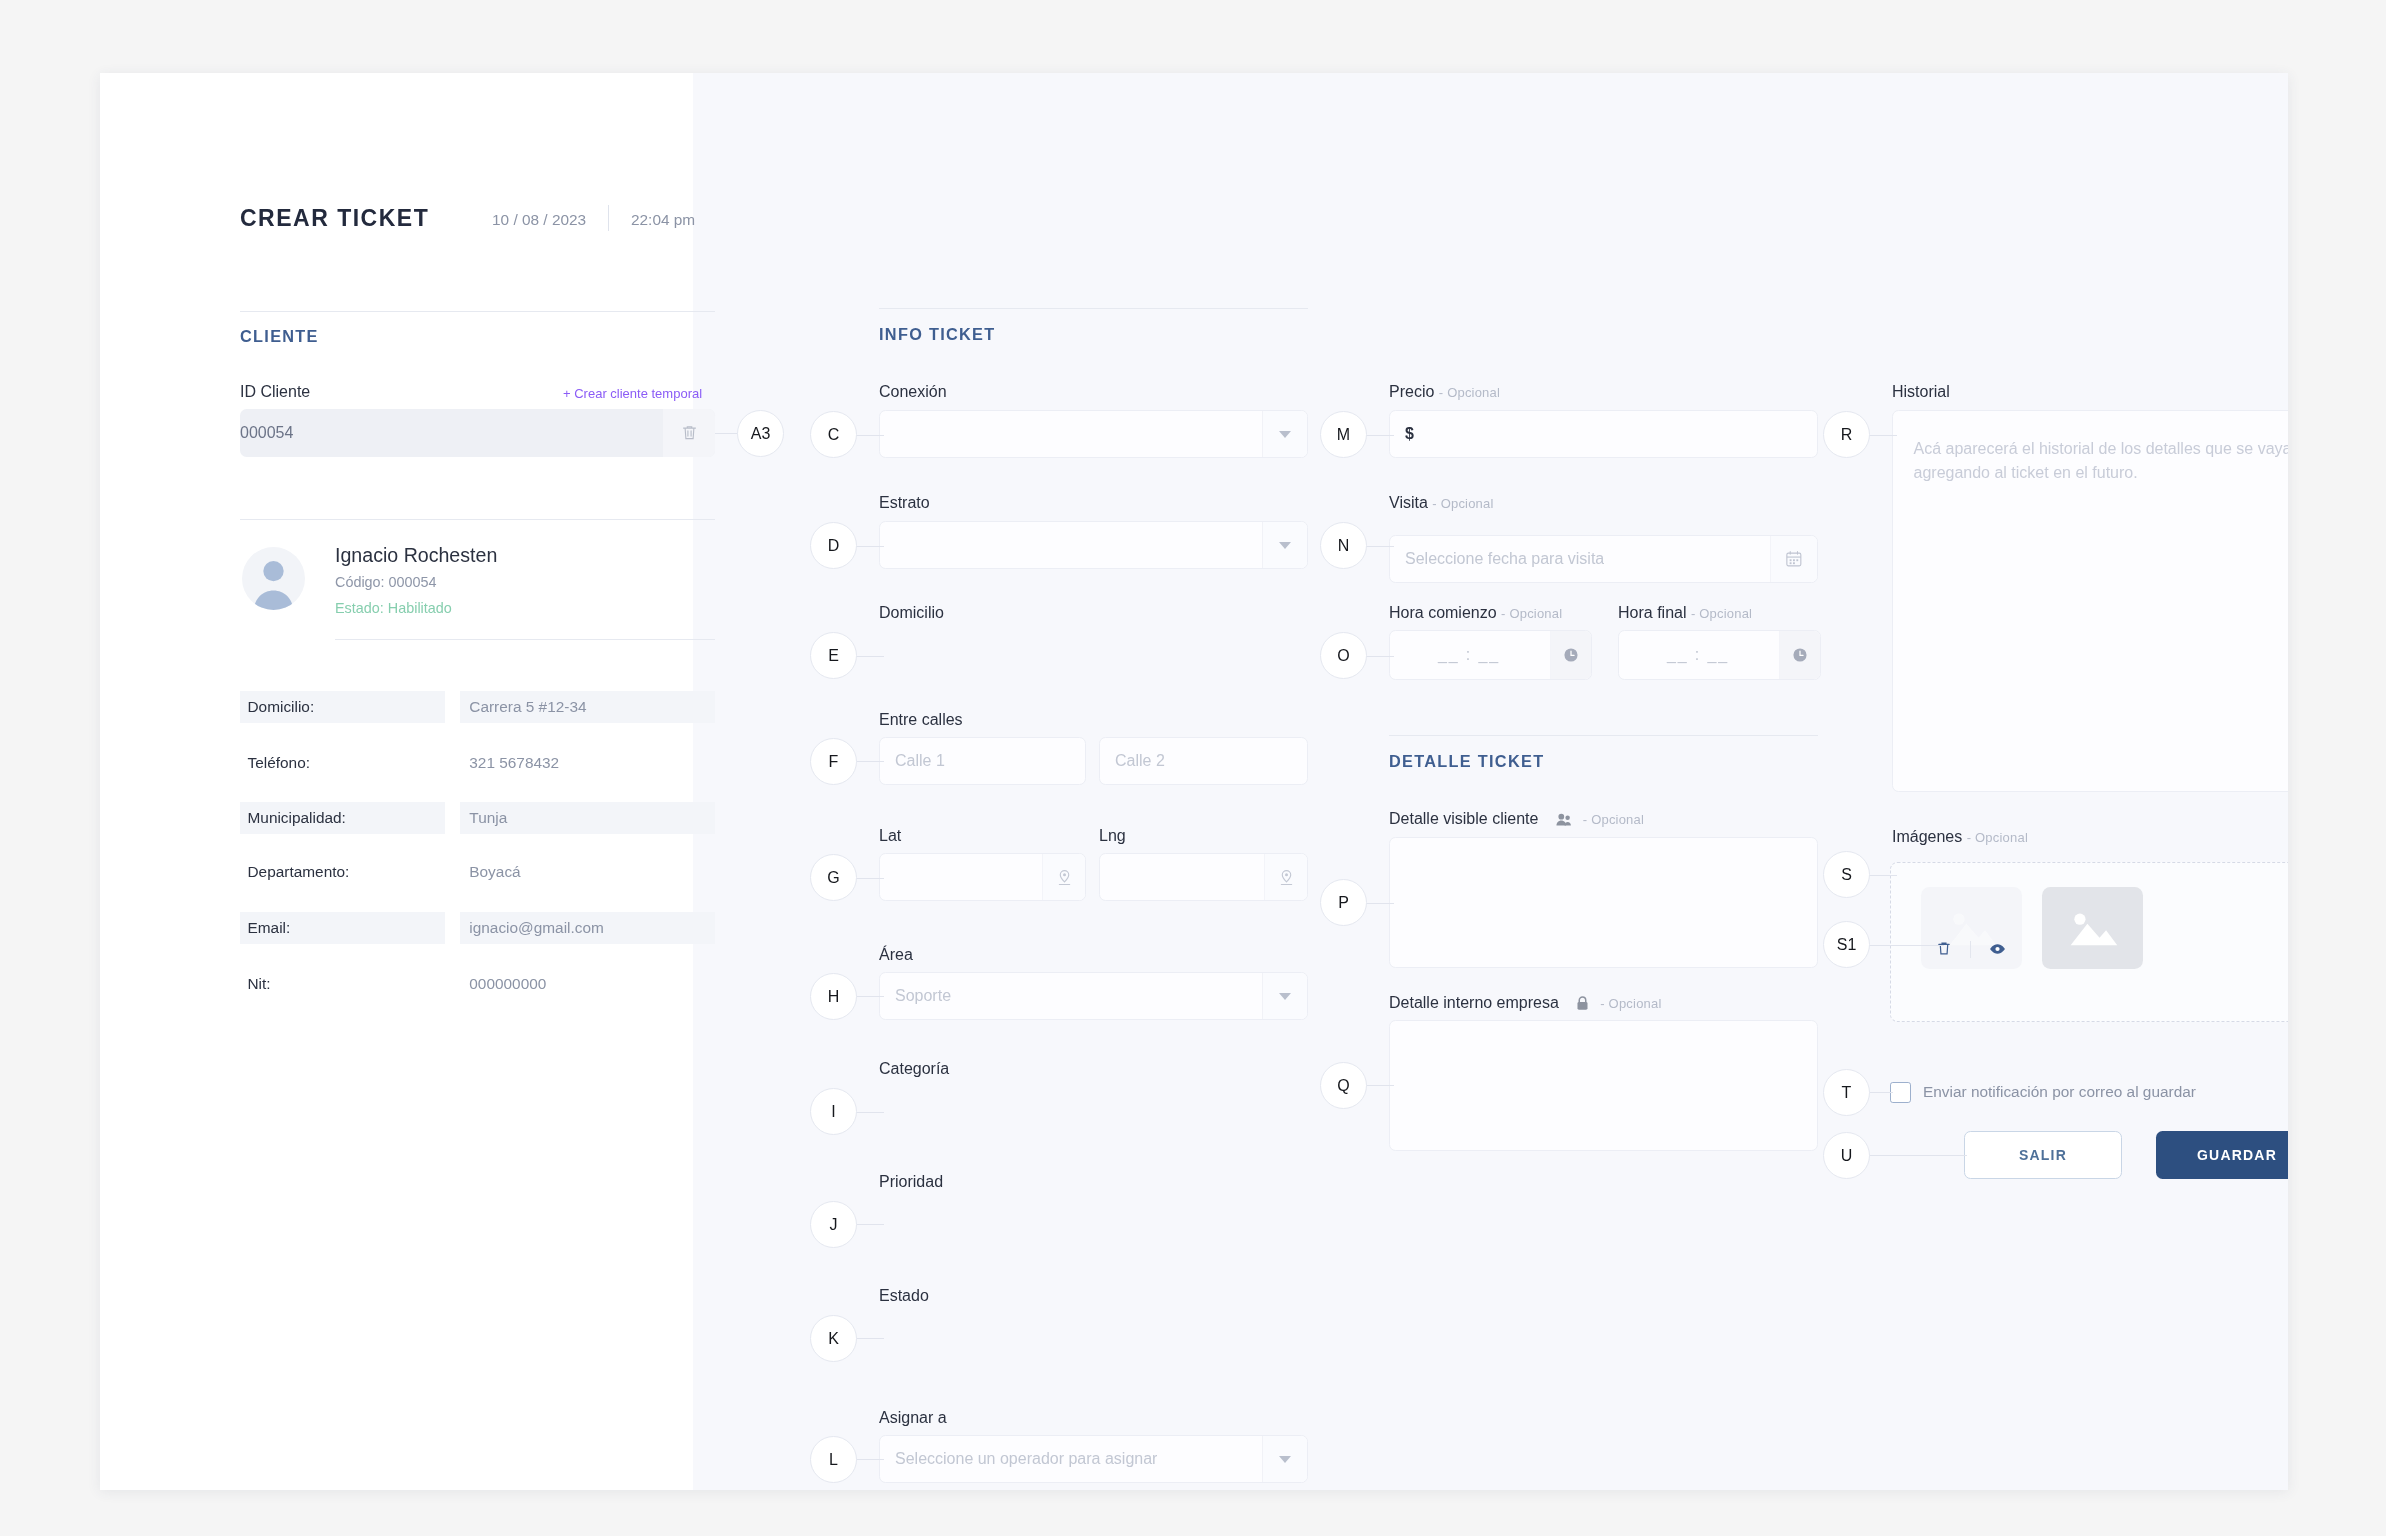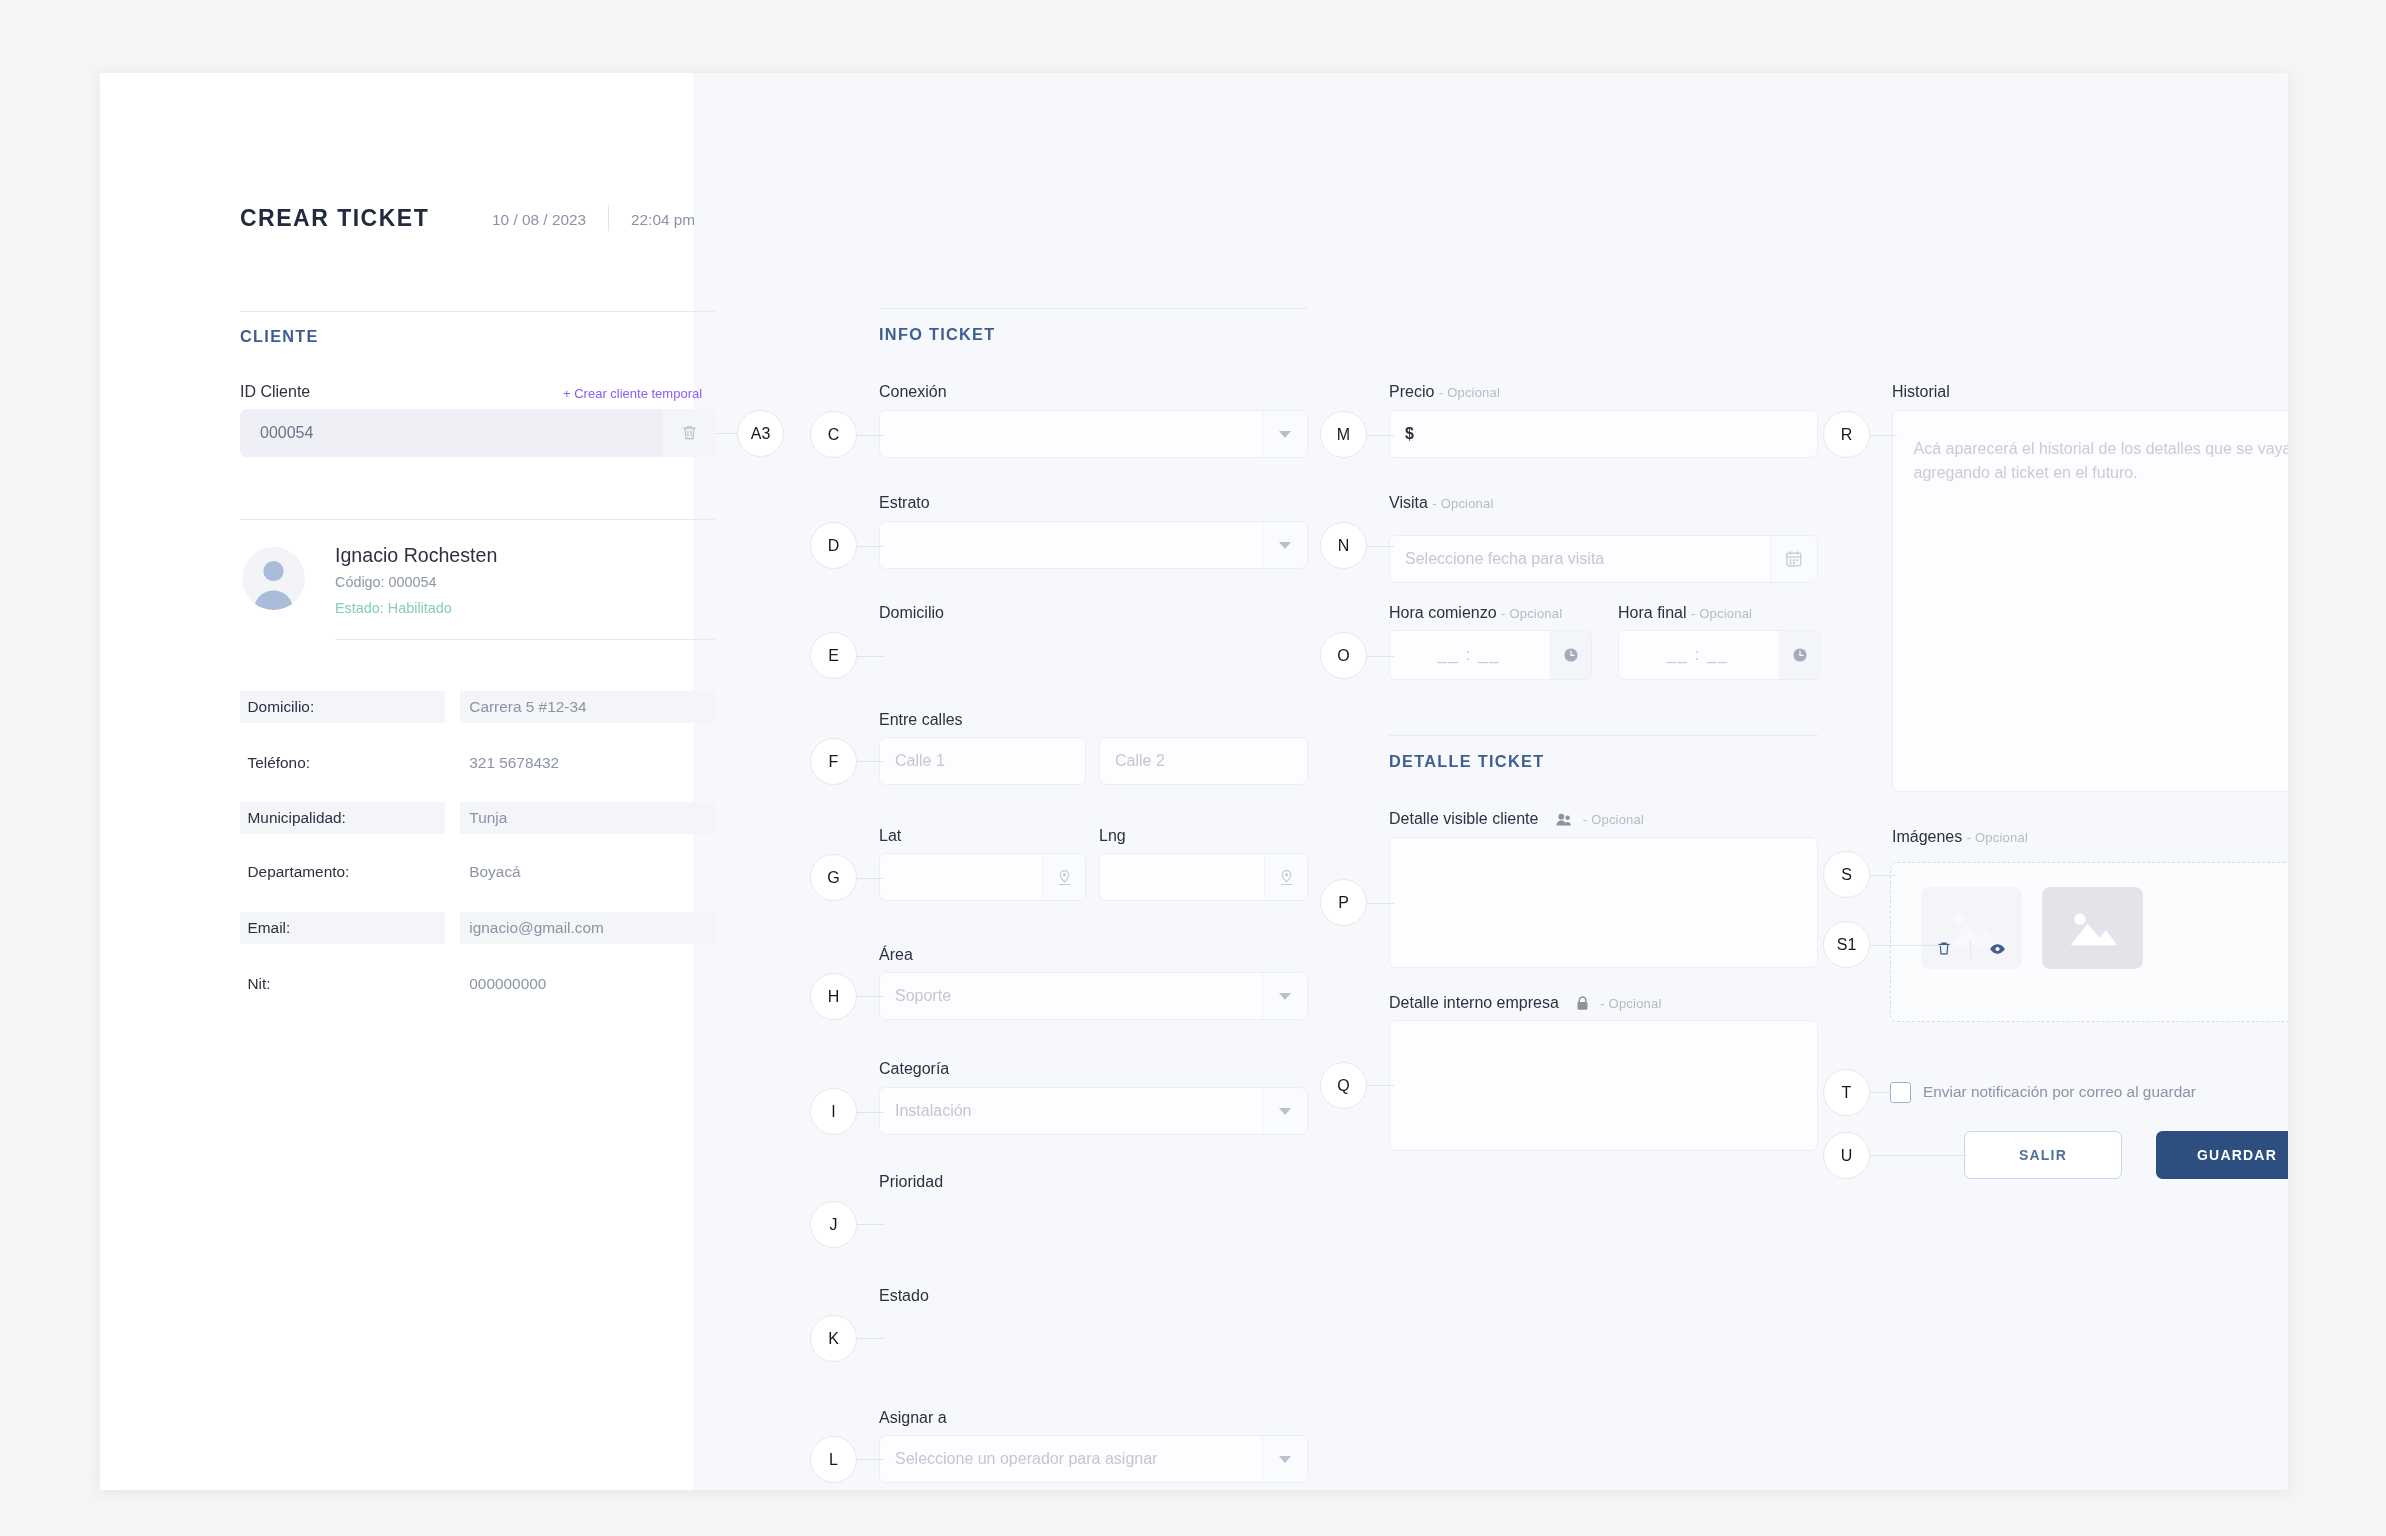--- a/index.html
+++ b/index.html
@@ -80,21 +80,21 @@
     font-size: 13px; color: #8b5cf6;
   }
 
   .idbox {
     position: absolute; left: 140px; top: 336px;
     width: 475px; height: 48px;
     background: #eef0f5; border-radius: 6.5px;
     display: flex; align-items: center;
   }
   .idbox .val {
-    padding-left: 20px; font-size: 16px; color: #6c7governance;
+    padding-left: 0; font-size: 16px; color: #6c7governance;
     color: #6c7488;
   }
   .idbox .del {
     position: absolute; right: 0; top: 0;
     width: 52px; height: 48px;
     border-radius: 0 6.5px 6.5px 0;
     background: #f4f5f9;
     display: flex; align-items: center; justify-content: center;
   }
 
@@ -364,26 +364,20 @@
 
     <div class="lbl" style="left:779px; top:873px;">Área</div>
     <div class="fld" style="left:779px; top:899px; width:429px; height:48px;">
       <span class="txt">Soporte</span>
       <span class="caret-box">
           <i class="caret"></i>
         </span>
     </div>
 
     <div class="lbl" style="left:779px; top:987px;">Categoría</div>
-    <div class="fld" style="left:779px; top:1014px; width:429px; height:48px;">
-      <span class="txt">Instalación</span>
-      <span class="caret-box">
-          <i class="caret"></i>
-        </span>
-    </div>
 
     <div class="lbl" style="left:779px; top:1100px;">Prioridad</div>
 
     <div class="lbl" style="left:779px; top:1214px;">Estado</div>
 
     <div class="lbl" style="left:779px; top:1336px;">Asignar a</div>
     <div class="fld" style="left:779px; top:1362px; width:429px; height:48px;">
       <span class="txt">Seleccione un operador para asignar</span>
       <span class="caret-box">
           <i class="caret"></i>

